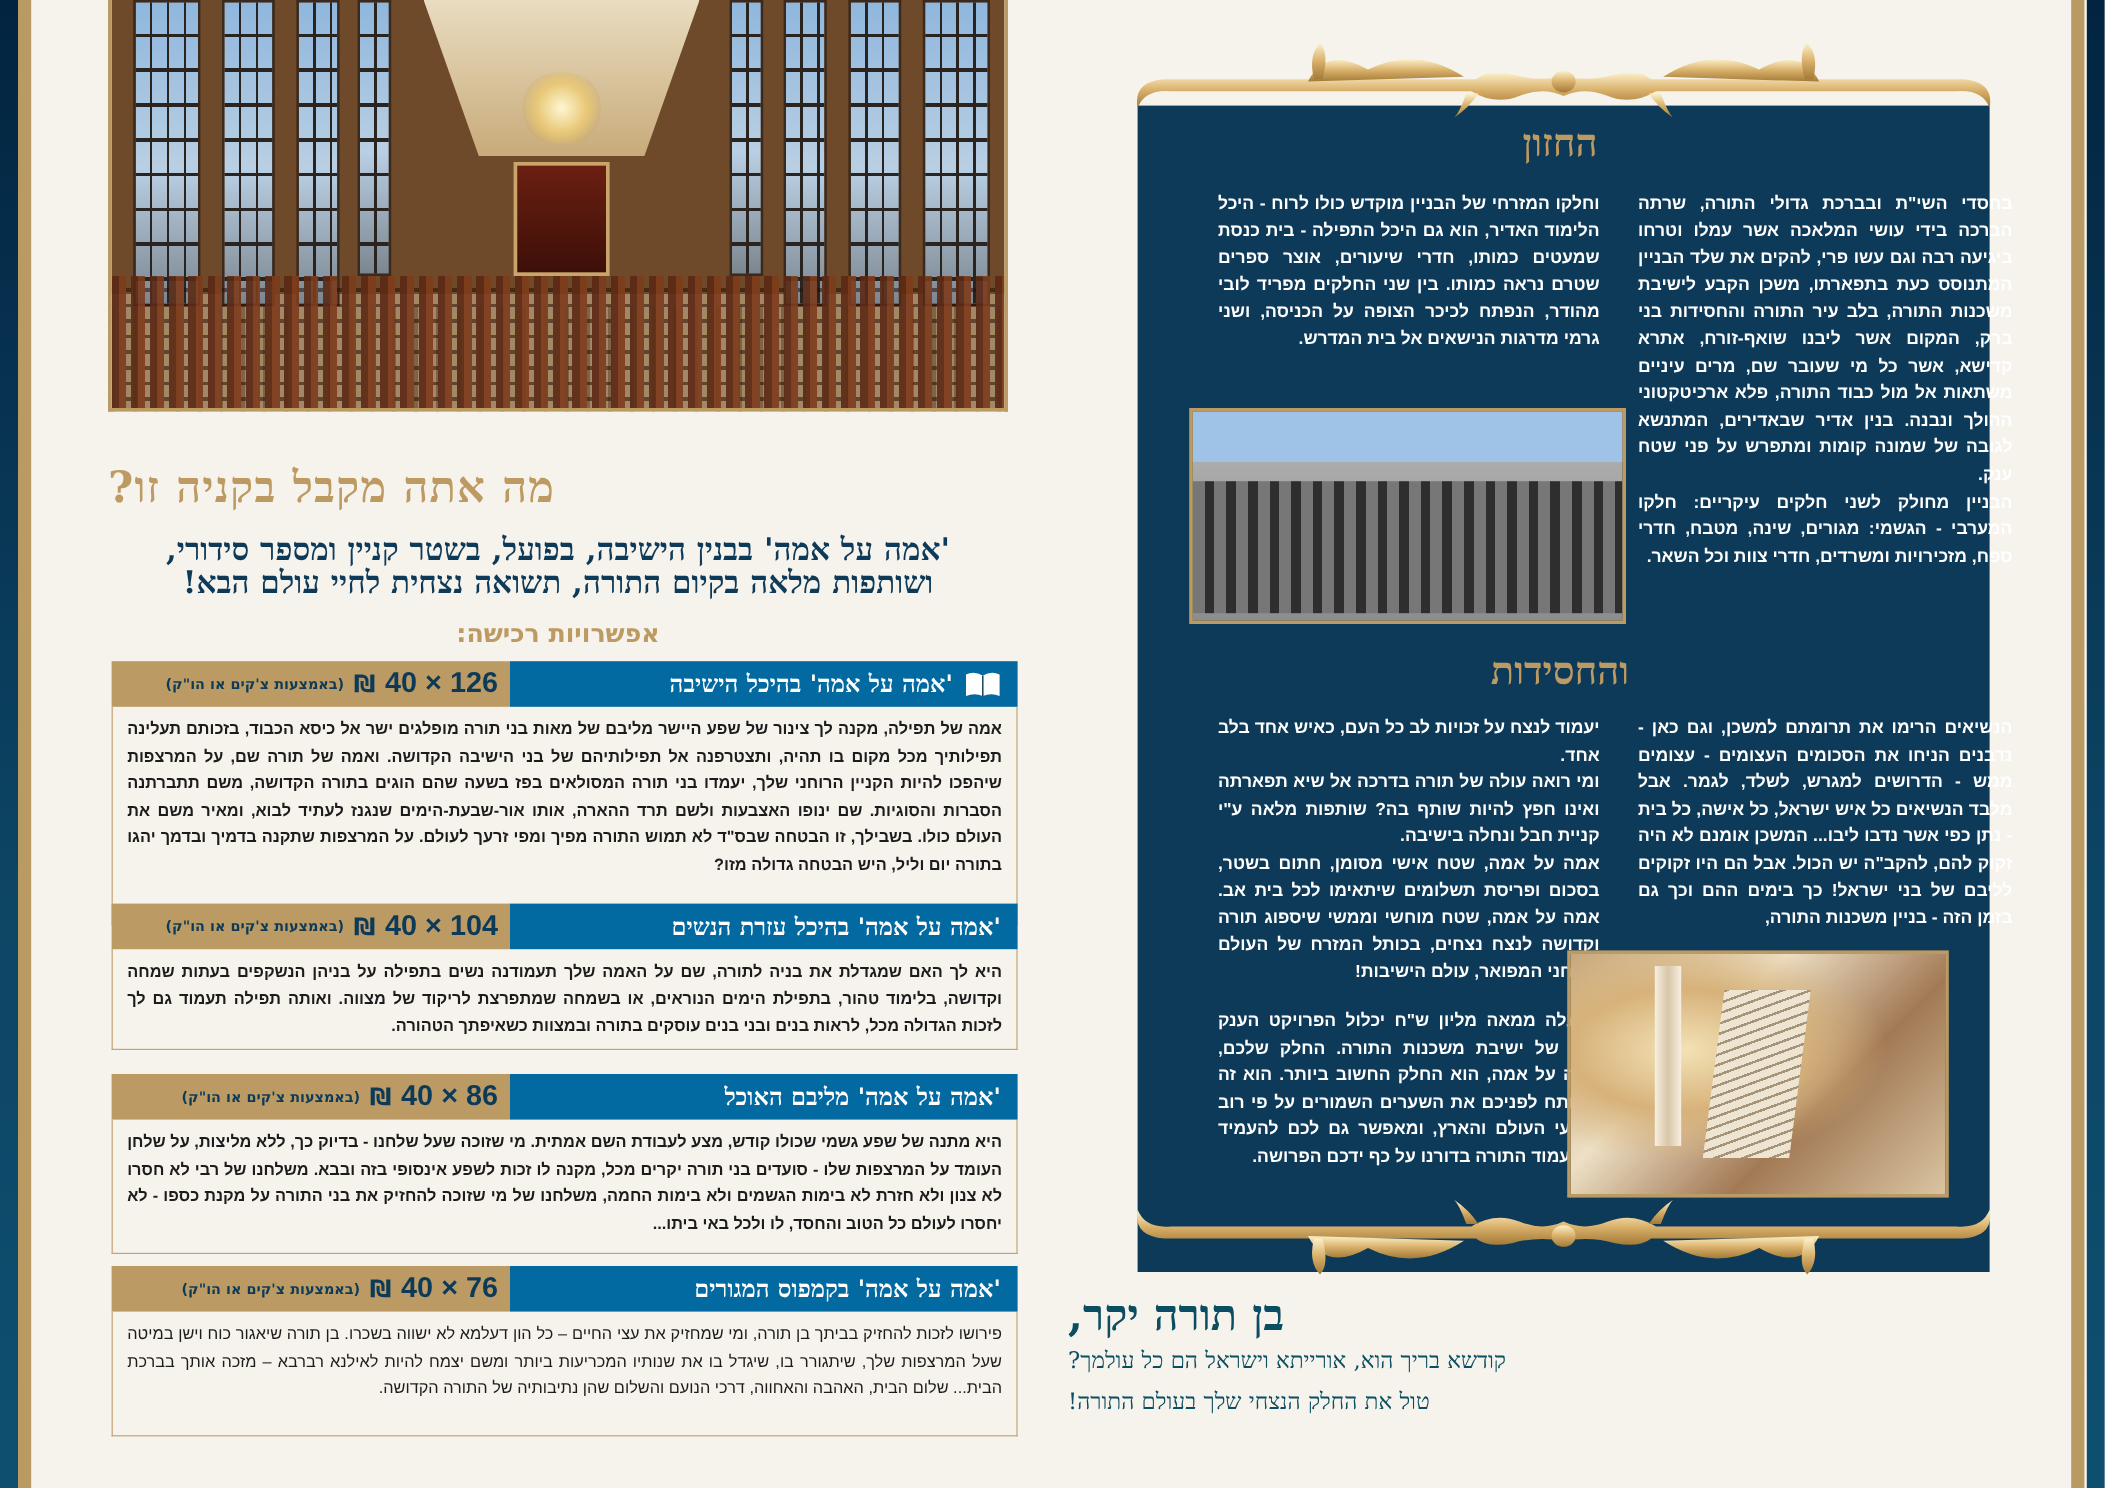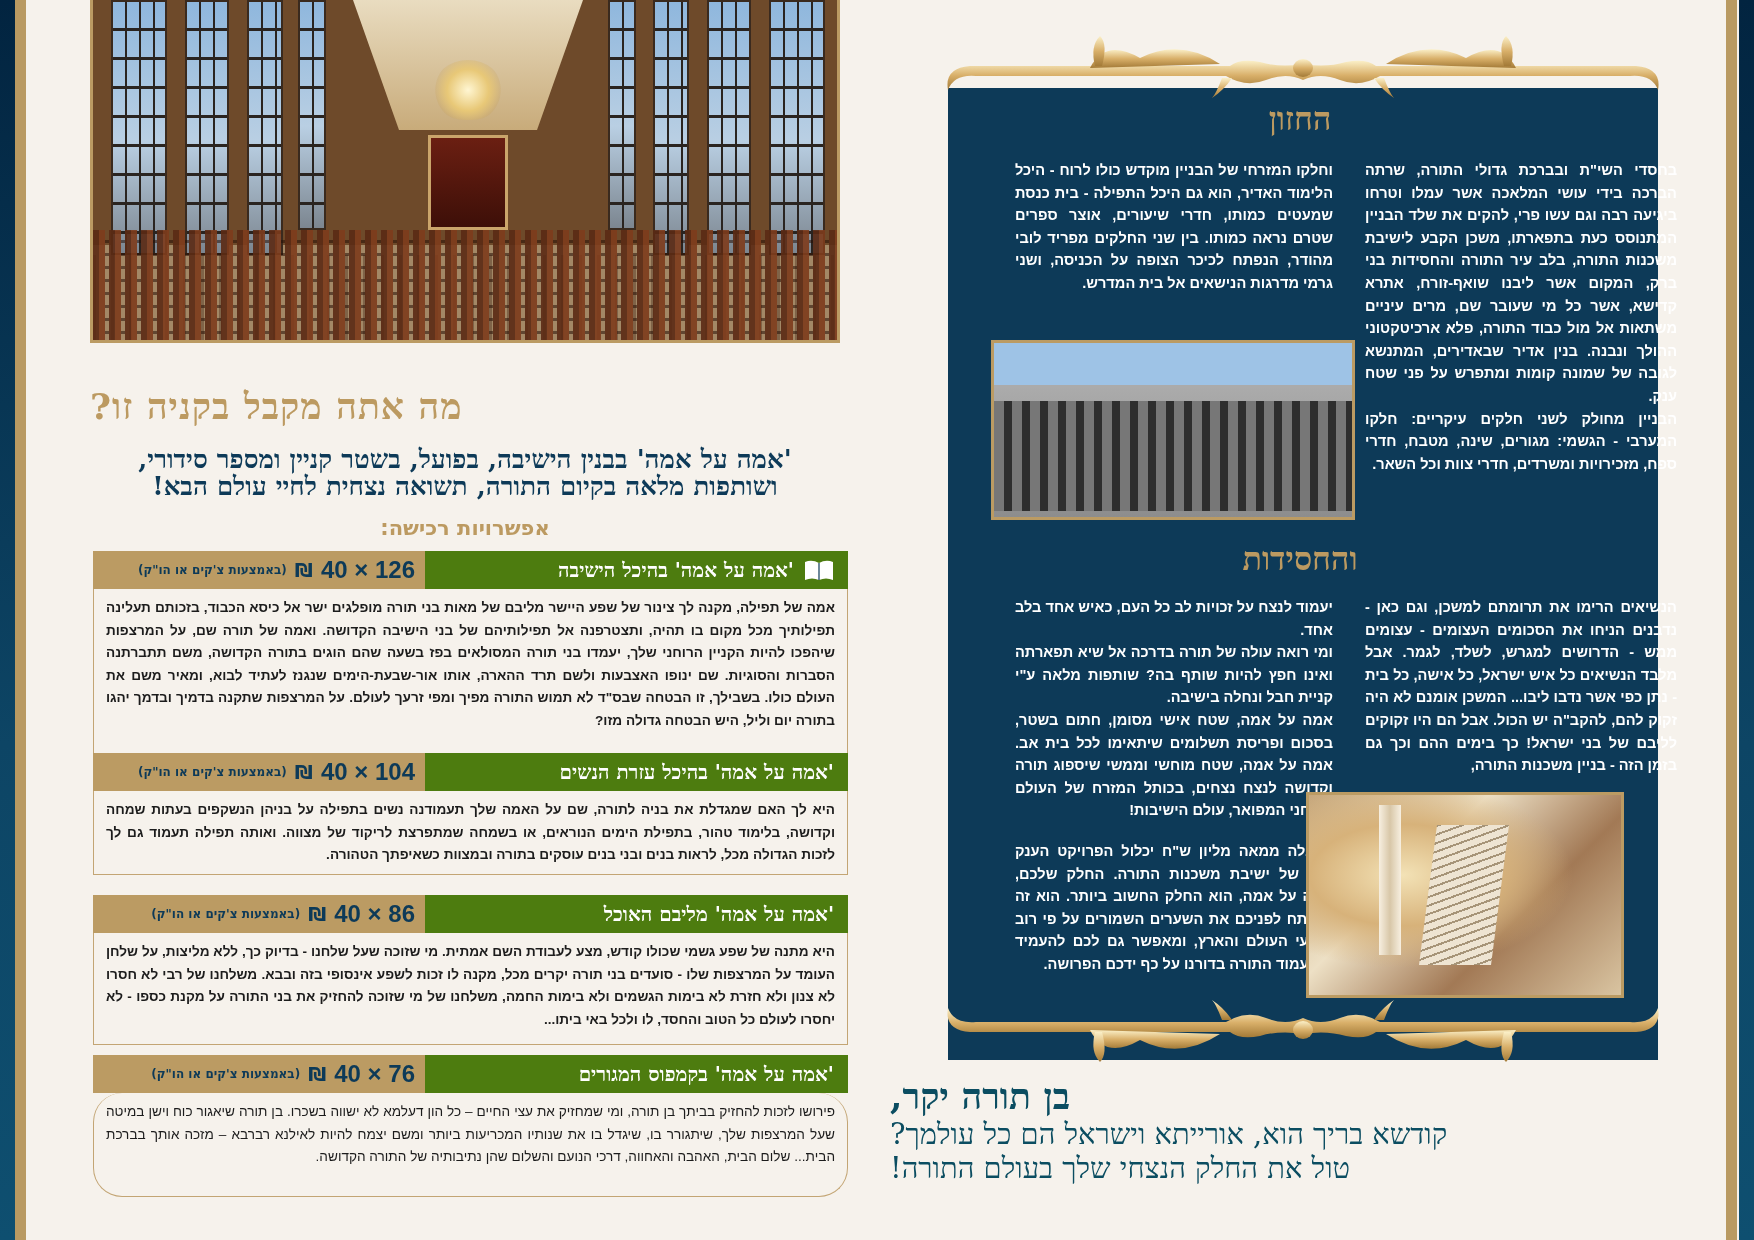--- a/index.html
+++ b/index.html
@@ -78,39 +78,39 @@
     position: absolute; left: 90px; width: 750px; top: 516px;
     text-align: center; color: #bc9a61;
     font-family: "DejaVu Sans", sans-serif; font-weight: bold; font-size: 21px;
   }
 
   .option {
     position: absolute; left: 93px; width: 755px;
   }
   .opt-bar { display: flex; height: 38px; }
   .opt-name {
-    background: #4d7c0f; color: #fff; flex: 0 0 423px;
+    background: #0369a1; color: #fff; flex: 0 0 423px;
     display: flex; align-items: center; gap: 10px; padding: 0 14px;
     font-family: "DejaVu Serif", serif; font-weight: bold; font-size: 20px;
   }
   .opt-price {
     background: #bb9b63; flex: 1; display: flex; align-items: center; gap: 8px; padding: 0 10px;
     color: #0d3a58; direction: rtl;
   }
   .opt-price .dims { font-family: "Liberation Sans", sans-serif; font-weight: bold; font-size: 24px; direction: ltr; }
   .opt-price .shekel { font-weight: bold; font-size: 20px; }
   .opt-price .note { font-size: 12px; font-weight: bold; }
   .opt-body {
     border: 1.5px solid #c3a574; border-top: none;
     background: #f6f2ec;
     padding: 8px 12px 10px 12px;
     font-family: "Liberation Sans", sans-serif; font-weight: bold;
     font-size: 13.6px; line-height: 22.5px; color: #1c1c1c; text-align: justify;
   }
-  .opt-body.light { font-weight: normal; border-radius: 29px; }
+  .opt-body.light { font-weight: normal; }
   .book-icon { width: 30px; height: 24px; flex: 0 0 30px; }
 
   
   .panel {
     position: absolute; left: 948px; top: 88px; width: 710px; height: 972px;
     background: #0d3a58;
   }
   .orn {
     position: absolute; left: 940px; width: 726px; height: 70px;
   }
@@ -152,21 +152,21 @@
     position: absolute; left: 110px; top: 30px; width: 90px; height: 140px;
     background: repeating-linear-gradient(160deg, #eee4d2 0 6px, #a69478 6px 8px);
     clip-path: polygon(20% 0, 100% 0, 80% 100%, 0 100%);
   }
 
   .slogan {
     position: absolute; left: 890px; width: 740px; text-align: left; color: #0b4d61;
     font-family: "DejaVu Serif", serif;
   }
   .slogan .l1 { font-weight: bold; font-size: 36px; line-height: 42px; }
-  .slogan .l2, .slogan .l3 { font-size: 29px; line-height: 34px; }
+  .slogan .l2, .slogan .l3 { font-size: 19px; line-height: 34px; }
 </style>
 </head>
 <body>
 
 <div class="edge-left"></div>
 <div class="gold-left"></div>
 <div class="edge-right"></div>
 <div class="gold-right"></div>
 
 <div class="hall-photo" title="Yeshiva main study hall interior with chandelier, tall windows and rows of wooden chairs">

